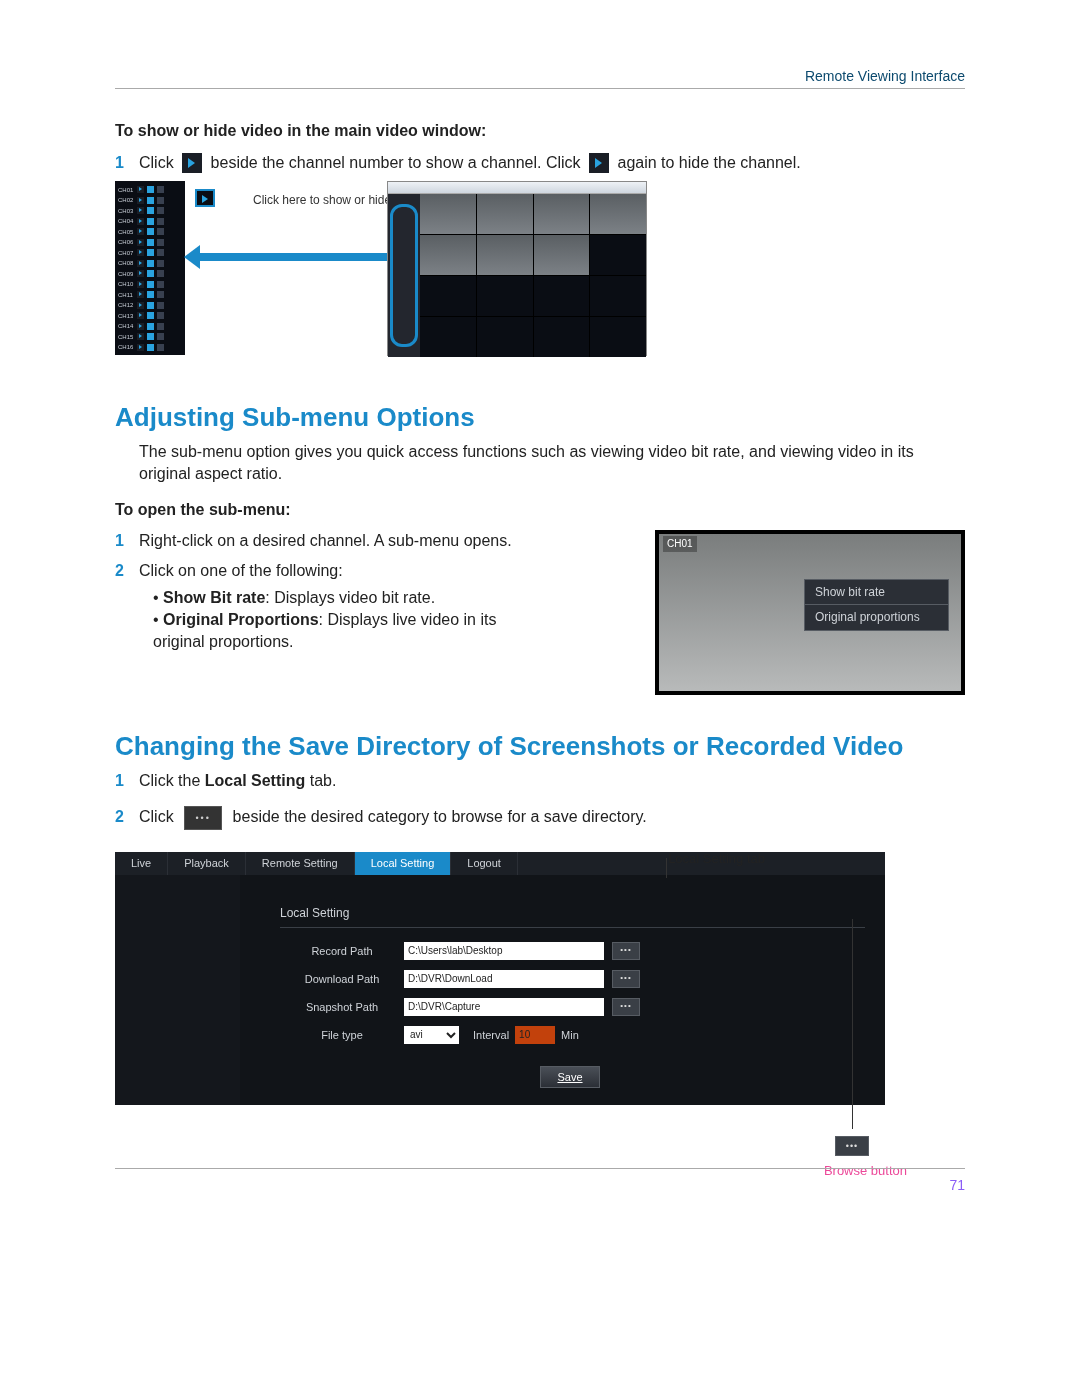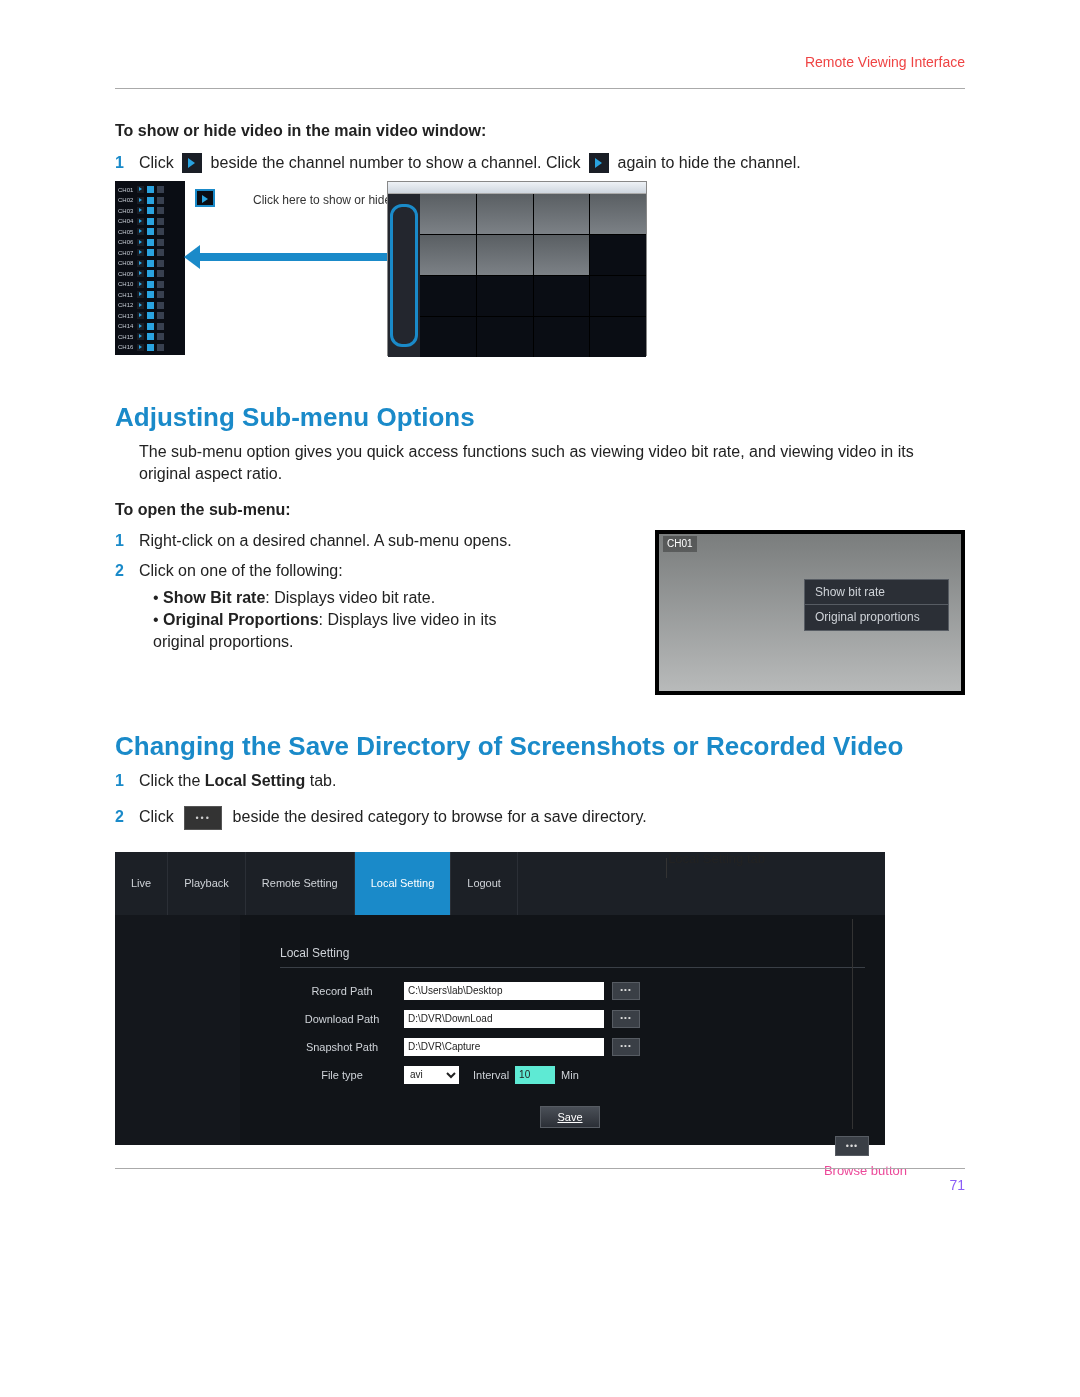--- a/index.html
+++ b/index.html
@@ -7,24 +7,24 @@
     background: #fff;
     font-family: Arial, Helvetica, sans-serif;
     color: #222;
     width: 1080px;
     min-height: 1397px;
     position: relative;
     padding: 60px 115px 60px 115px;
   }
   .header-right {
     position: absolute;
-    top: 54px;
+    top: 68px;
     right: 115px;
     font-size: 14px;
-    color: #ef4444;
+    color: #0c4a6e;
   }
   .top-rule {
     position: absolute;
     top: 88px;
     left: 115px;
     right: 115px;
     border-top: 1px solid #aaa;
   }
   .page-number {
     position: absolute;
@@ -280,21 +280,21 @@
     background: #111418;
     margin-top: 22px;
   }
   .tabbar {
     display: flex;
     background: #1c2026;
   }
   .tab {
     color: #cfd3d8;
     font-size: 11px;
-    padding: 24px 16px;
+    padding: 4px 16px;
     border-right: 1px solid #2b2f36;
   }
   .tab.active {
     background: #1a8ac9;
     color: #fff;
   }
   .ls-body {
     display: flex;
     height: 230px;
   }
@@ -338,21 +338,21 @@
     letter-spacing: 1px;
   }
   .ls-select {
     width: 55px; height: 18px;
     background: #fff; color:#222;
     font-size: 10px; border: none;
     padding: 0 2px;
   }
   .ls-num {
     width: 40px; height: 18px;
-    background: #5eead4; color:#222;
+    background: #c2410c; color:#222;
     font-size: 10px; border:none;
     padding: 0 4px; margin: 0 6px;
   }
   .ls-unit { font-size: 11px; }
   .ls-save {
     width: 60px; height: 22px;
     background: linear-gradient(#4a4f57,#2b2f36);
     color: #fff; font-size: 11px;
     border: 1px solid #575c63;
     margin: 12px 0 0 260px;

